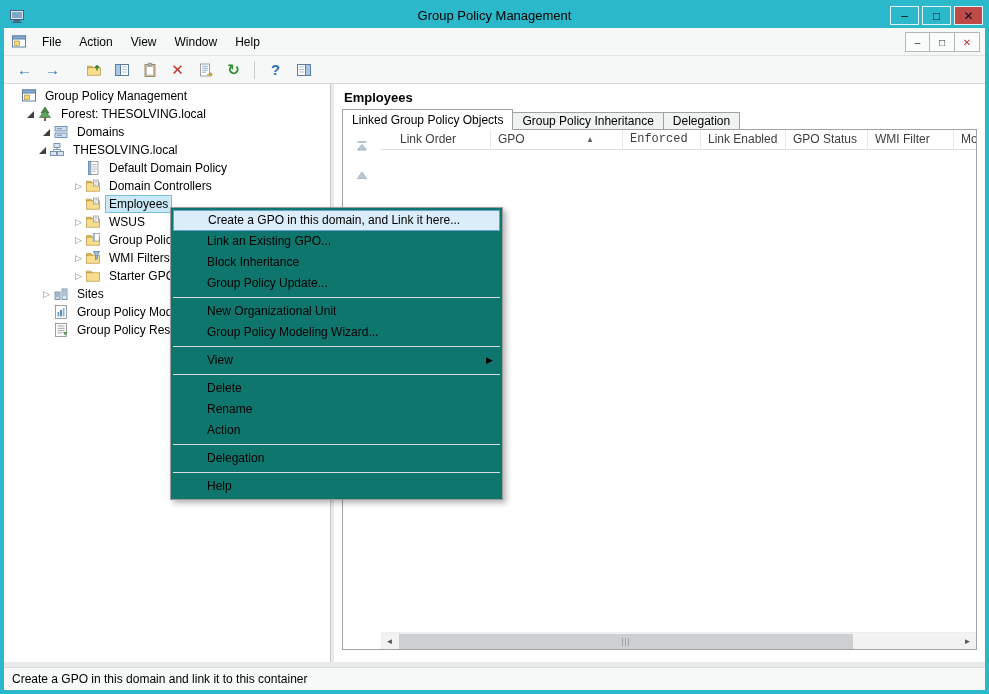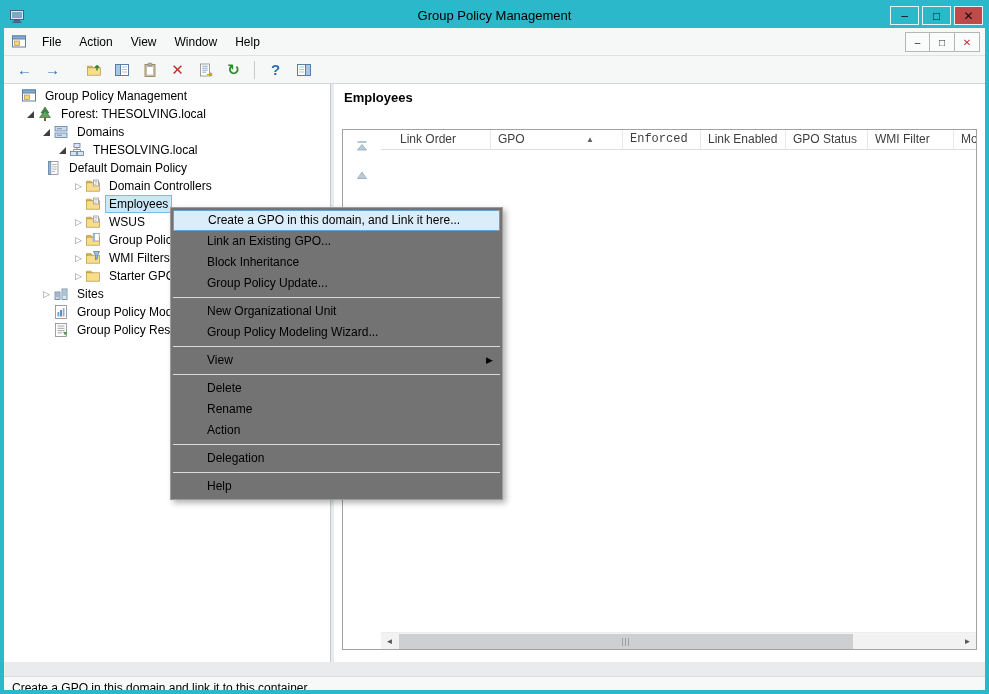--- a/index.html
+++ b/index.html
@@ -64,24 +64,24 @@
   .col:first-child{padding-left:19px;}
   .sort{float:right;margin-right:28px;font-size:8px;color:#606060;}
   .list-body{position:absolute;left:0;right:0;top:20px;bottom:17px;background:#fff;}
   .hscroll{position:absolute;left:0;right:0;bottom:0;height:17px;background:#F2F2F2;display:flex;align-items:center;border-top:1px solid #EDEDED;}
   .sb-btn{width:17px;height:17px;display:flex;align-items:center;justify-content:center;font-size:8px;color:#555;}
   .sb-track{flex:1;height:17px;position:relative;}
   .sb-thumb{position:absolute;left:1px;top:1px;bottom:1px;width:81%;background:#CDCFD0;}
   .sb-grip{position:absolute;left:50%;top:4px;margin-left:-4px;width:8px;height:8px;background:repeating-linear-gradient(90deg,#9FA1A2 0 1px,transparent 1px 3px);}
 
   
-  .statusbar{position:absolute;left:0;right:0;bottom:0;height:14px;background:#F7F8F8;border-top:1px solid #D9DBDC;line-height:23px;padding-left:8px;}
-
-  
-  .context-menu{position:absolute;left:166px;top:203px;width:333px;background:#737373;border:1px solid #9B9D9F;box-shadow:3px 3px 6px rgba(0,0,0,0.3);padding:2px 0;z-index:10;}
+  .statusbar{position:absolute;left:0;right:0;bottom:0;height:23px;background:#F7F8F8;border-top:1px solid #D9DBDC;line-height:23px;padding-left:8px;}
+
+  
+  .context-menu{position:absolute;left:166px;top:203px;width:333px;background:#0f766e;border:1px solid #9B9D9F;box-shadow:3px 3px 6px rgba(0,0,0,0.3);padding:2px 0;z-index:10;}
   .cm-item{height:21px;line-height:21px;padding-left:36px;position:relative;}
   .cm-item.hl{background:var(--menu-hl-fill);border:1px solid var(--menu-hl-border);line-height:19px;margin:0 2px;padding-left:34px;}
   .cm-sub{position:absolute;right:9px;top:0;font-size:9px;}
   .cm-sep{border-top:1px solid #DADCDC;margin:3px 2px;}
 </style>
 </head>
 <body>
 
 <div class="window">
 
@@ -298,30 +298,30 @@
         </div>
         <div class="tree-row" style="padding-left: 36px;">
           <span class="exp open">
             <i></i>
           </span>
           <svg class="i16 ticon">
             <use href="#s-domains"></use>
           </svg>
           <span class="tlabel">Domains</span>
         </div>
-        <div class="tree-row" style="padding-left: 52px;">
+        <div class="tree-row" style="padding-left: 32px;">
           <span class="exp open">
             <i></i>
           </span>
           <svg class="i16 ticon">
             <use href="#s-domain"></use>
           </svg>
           <span class="tlabel">THESOLVING.local</span>
         </div>
-        <div class="tree-row" style="padding-left: 28px;">
+        <div class="tree-row" style="padding-left: 68px;">
           <span class="exp"></span>
           <svg class="i16 ticon">
             <use href="#s-gpo"></use>
           </svg>
           <span class="tlabel">Default Domain Policy</span>
         </div>
         <div class="tree-row" style="padding-left: 68px;">
           <span class="exp closed">▷</span>
           <svg class="i16 ticon">
             <use href="#s-ou"></use>
@@ -381,20 +381,25 @@
           <span class="exp"></span>
           <svg class="i16 ticon">
             <use href="#s-results"></use>
           </svg>
           <span class="tlabel">Group Policy Results</span>
         </div>
       </div>
 
     <div class="content-pane">
       <div class="content-title">Employees</div>
+      <div class="tabs" id="tabs">
+          <div class="tab active">Linked Group Policy Objects</div>
+          <div class="tab">Group Policy Inheritance</div>
+          <div class="tab">Delegation</div>
+        </div>
       <div class="frame">
         <div class="order-strip" id="order-strip">
             <div class="move-btn">
               <svg class="i16">
                 <use href="#s-movetop"></use>
               </svg>
             </div>
             <div class="move-btn">
               <svg class="i16">
                 <use href="#s-moveup"></use>

